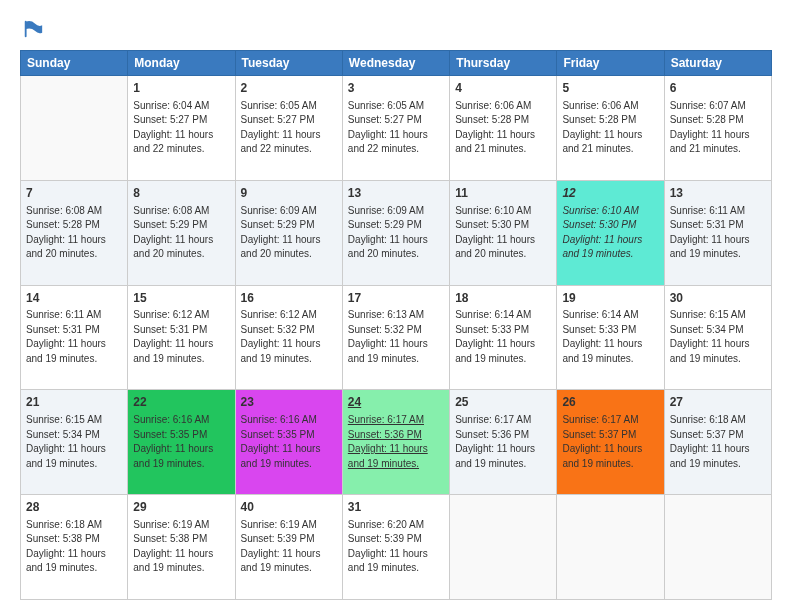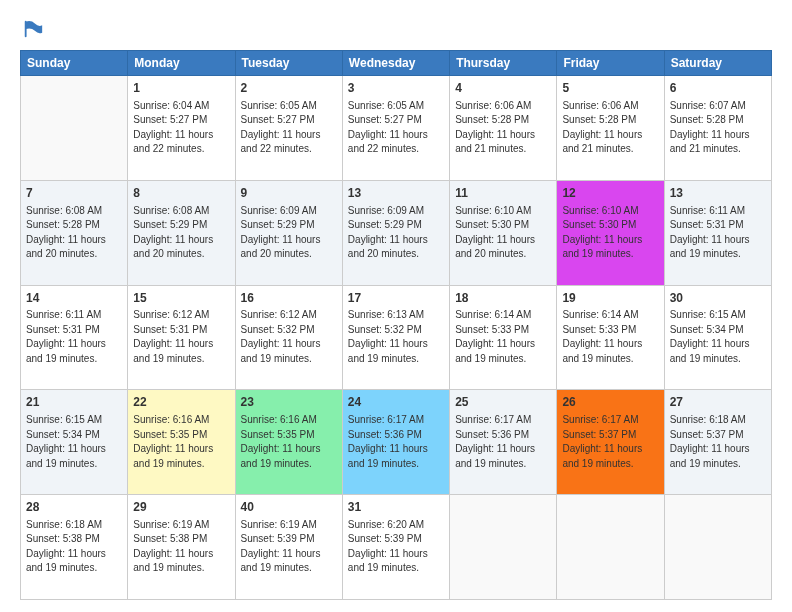--- a/index.html
+++ b/index.html
@@ -226,21 +226,21 @@
 Daylight: 11 hours
 and 20 minutes.</div>
           </td>
           <td style="background-color: rgb(240, 244, 248);">
             <span class="day-number">11</span>
             <div class="day-info" style="white-space: pre-line;">Sunrise: 6:10 AM
 Sunset: 5:30 PM
 Daylight: 11 hours
 and 20 minutes.</div>
           </td>
-          <td style="background-color: #d946ef;">
+          <td style="background-color: #5eead4; font-style: italic;">
             <span class="day-number">12</span>
             <div class="day-info" style="white-space: pre-line;">Sunrise: 6:10 AM
 Sunset: 5:30 PM
 Daylight: 11 hours
 and 19 minutes.</div>
           </td>
           <td style="background-color: rgb(240, 244, 248);">
             <span class="day-number">13</span>
             <div class="day-info" style="white-space: pre-line;">Sunrise: 6:11 AM
 Sunset: 5:31 PM
@@ -300,35 +300,35 @@
           </td>
         </tr>
         <tr style="background-color: rgb(240, 244, 248);">
           <td style="background-color: rgb(240, 244, 248);">
             <span class="day-number">21</span>
             <div class="day-info" style="white-space: pre-line;">Sunrise: 6:15 AM
 Sunset: 5:34 PM
 Daylight: 11 hours
 and 19 minutes.</div>
           </td>
-          <td style="background-color: #fef9c3;">
+          <td style="background-color: #22c55e;">
             <span class="day-number">22</span>
             <div class="day-info" style="white-space: pre-line;">Sunrise: 6:16 AM
 Sunset: 5:35 PM
 Daylight: 11 hours
 and 19 minutes.</div>
           </td>
-          <td style="background-color: #86efac;">
+          <td style="background-color: #d946ef;">
             <span class="day-number">23</span>
             <div class="day-info" style="white-space: pre-line;">Sunrise: 6:16 AM
 Sunset: 5:35 PM
 Daylight: 11 hours
 and 19 minutes.</div>
           </td>
-          <td style="background-color: #7dd3fc;">
+          <td style="background-color: #86efac; text-decoration: underline;">
             <span class="day-number">24</span>
             <div class="day-info" style="white-space: pre-line;">Sunrise: 6:17 AM
 Sunset: 5:36 PM
 Daylight: 11 hours
 and 19 minutes.</div>
           </td>
           <td style="background-color: rgb(240, 244, 248);">
             <span class="day-number">25</span>
             <div class="day-info" style="white-space: pre-line;">Sunrise: 6:17 AM
 Sunset: 5:36 PM

